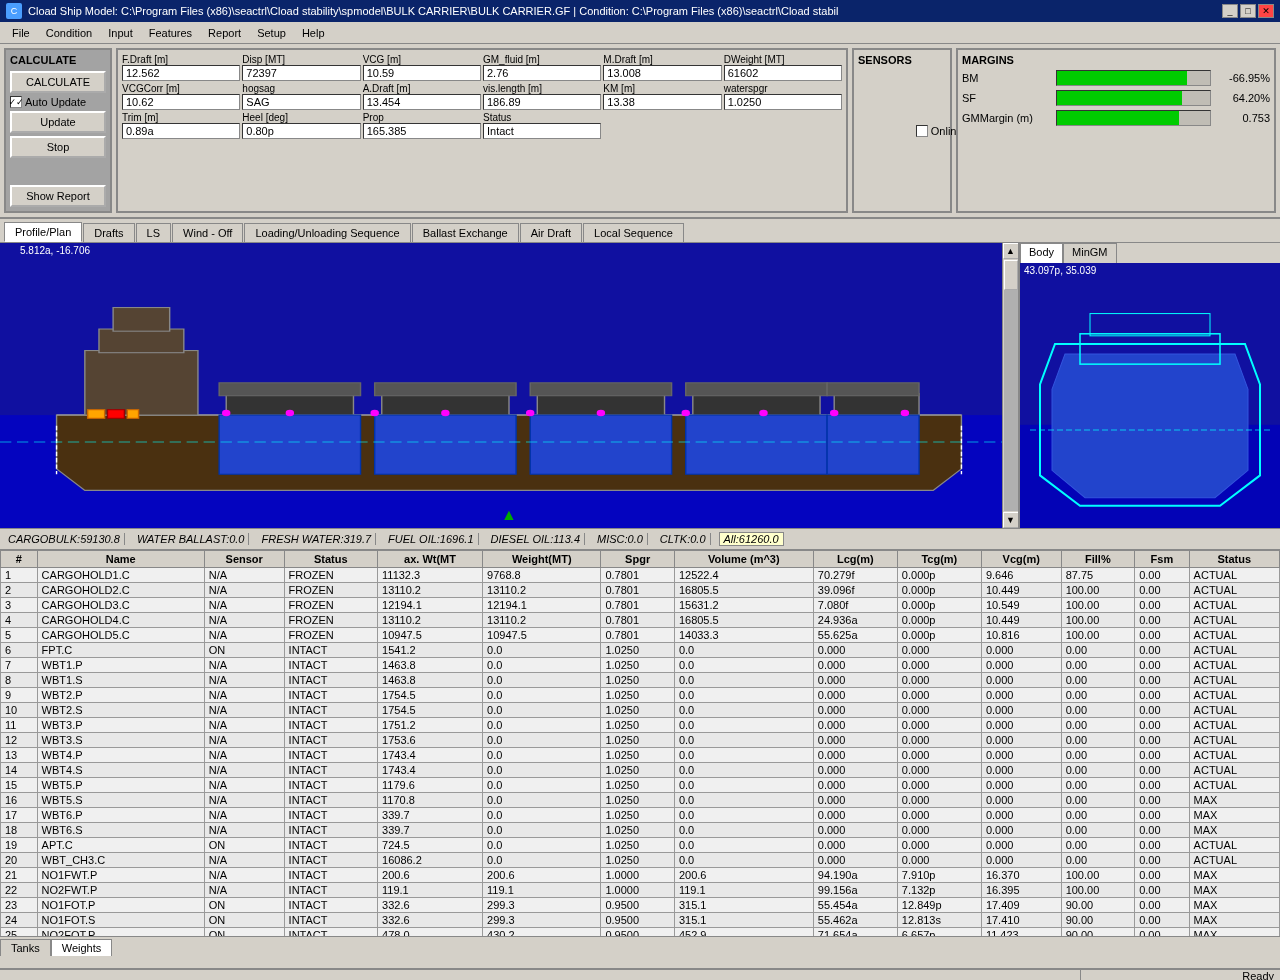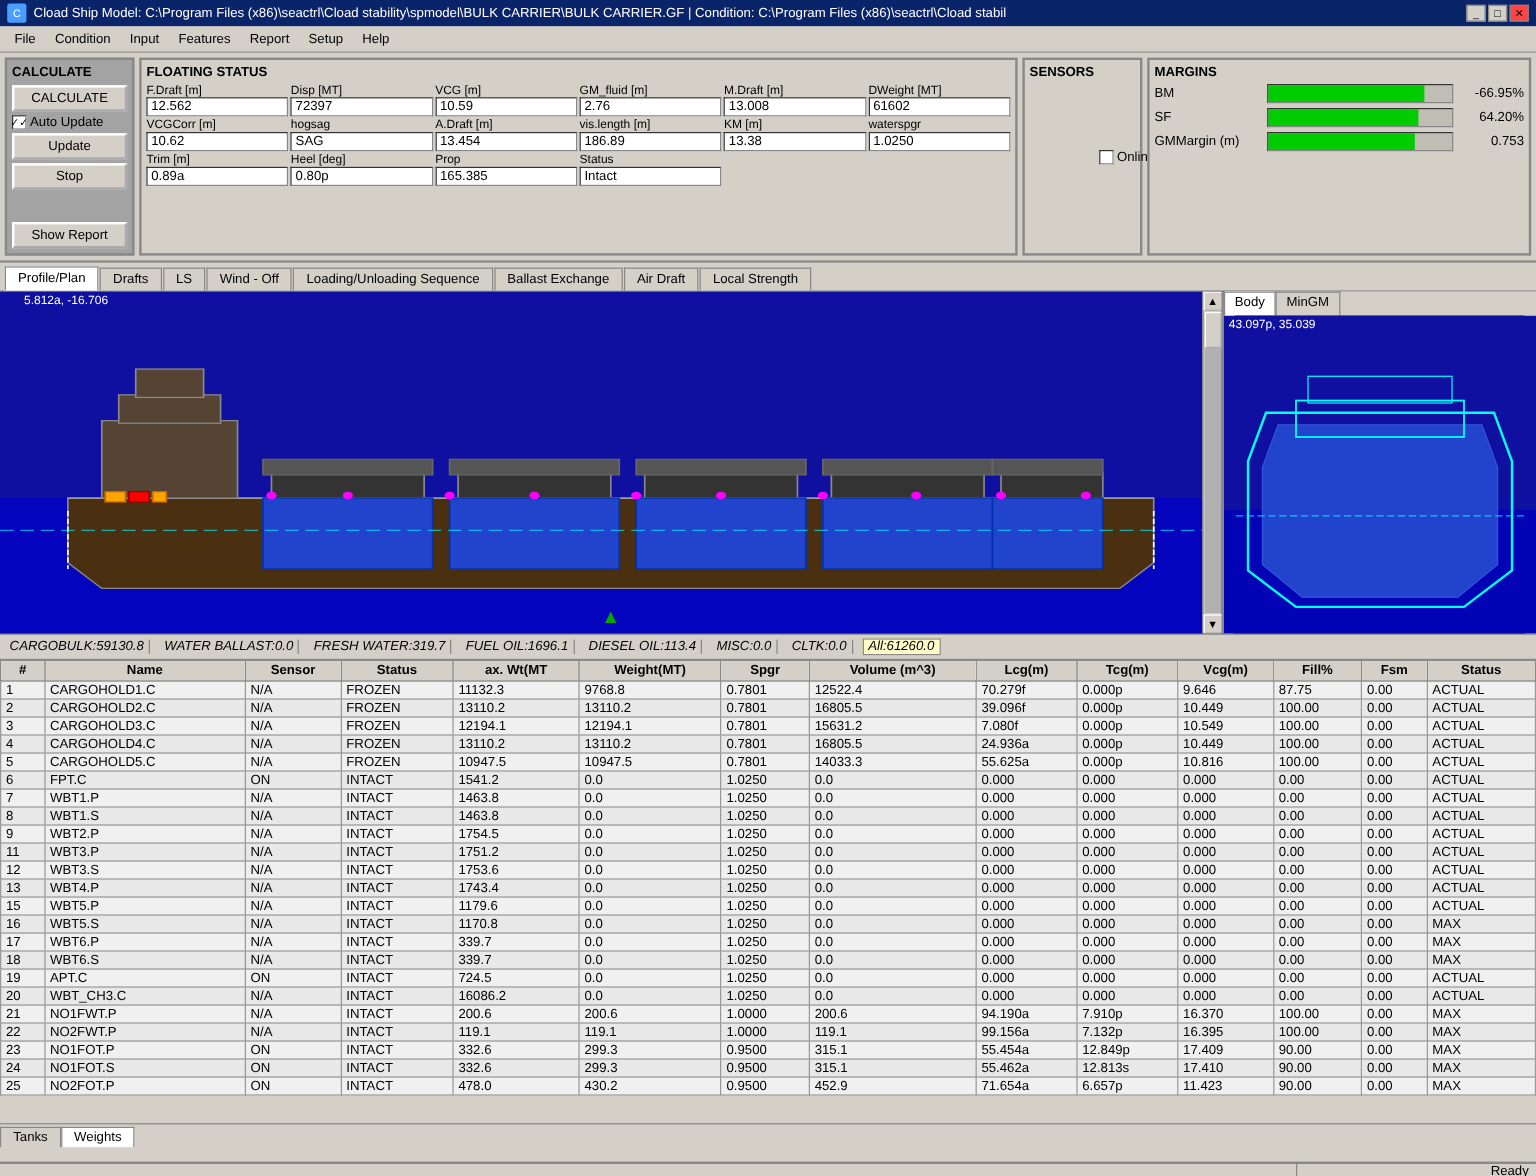--- a/index.html
+++ b/index.html
@@ -144,21 +144,20 @@
     <div class="checkbox-row">
       <div class="checkbox checked">✓</div>
       <span>Auto Update</span>
     </div>
     <button class="calc-btn">Update</button>
     <button class="calc-btn">Stop</button>
     <button class="show-report-btn">Show Report</button>
   </div>
 
   <div class="floating-section">
-    <div class="section-title">FLOATING STATUS</div>
     <div class="float-grid">
     <div class="float-field">
           <span class="field-label">F.Draft [m]</span>
           <span class="field-value">12.562</span>
         </div>
         <div class="float-field">
           <span class="field-label">Disp [MT]</span>
           <span class="field-value">72397</span>
         </div>
         <div class="float-field">
@@ -260,21 +259,21 @@
 </div>
 
 <div id="tabs-row">
 <div class="tab active">Profile/Plan</div>
     <div class="tab">Drafts</div>
     <div class="tab">LS</div>
     <div class="tab">Wind - Off</div>
     <div class="tab">Loading/Unloading Sequence</div>
     <div class="tab">Ballast Exchange</div>
     <div class="tab">Air Draft</div>
-    <div class="tab">Local Strength</div>
+    <div class="tab">Local Sequence</div>
   </div>
 
 <div id="main-area">
 
   <div id="ship-view">
     <div class="coord-display">5.812a, -16.706</div>
     
     <svg id="ship-canvas" viewBox="0 0 720 265" preserveAspectRatio="none">
 
       <rect width="720" height="265" fill="#1010a0"></rect>
@@ -340,21 +339,21 @@
     <div id="arrow-area">
       <span style="color: #00aa00; font-size: 16px;">▲</span>
     </div>
   </div>
 
   <div id="body-view-container" style="width:260px; display:flex; flex-direction:column;">
     <div class="body-tabs">
       <div class="body-tab active">Body</div>
       <div class="body-tab">MinGM</div>
     </div>
-    <div id="body-view" style="flex:1; position:relative;border-radius:11px;">
+    <div id="body-view" style="flex:1; position:relative;">
       <div class="coord-display">43.097p, 35.039</div>
       <svg width="100%" height="100%" viewBox="0 0 260 262" preserveAspectRatio="none">
         <rect width="260" height="262" fill="#1010a0"></rect>
 
         <rect x="0" y="160" width="260" height="102" fill="#0000bb" opacity="0.8"></rect>
 
         <polygon points="35,80 225,80 240,120 240,210 200,240 60,240 20,210 20,120" fill="none" stroke="cyan" stroke-width="2"></polygon>
 
         <polygon points="45,90 215,90 228,125 228,205 195,232 65,232 32,205 32,125" fill="#2244cc" stroke="#3355dd" stroke-width="1"></polygon>
 
@@ -540,20 +539,36 @@
               <td>1.0250</td>
               <td>0.0</td>
               <td>0.000</td>
               <td>0.000</td>
               <td>0.000</td>
               <td>0.00</td>
               <td>0.00</td>
               <td>ACTUAL</td>
             </tr>
             <tr>
+              <td>10</td>
+              <td>WBT2.S</td>
+              <td>N/A</td>
+              <td>INTACT</td>
+              <td>1754.5</td>
+              <td>0.0</td>
+              <td>1.0250</td>
+              <td>0.0</td>
+              <td>0.000</td>
+              <td>0.000</td>
+              <td>0.000</td>
+              <td>0.00</td>
+              <td>0.00</td>
+              <td>ACTUAL</td>
+            </tr>
+            <tr>
               <td>11</td>
               <td>WBT3.P</td>
               <td>N/A</td>
               <td>INTACT</td>
               <td>1751.2</td>
               <td>0.0</td>
               <td>1.0250</td>
               <td>0.0</td>
               <td>0.000</td>
               <td>0.000</td>
@@ -574,20 +589,36 @@
               <td>0.000</td>
               <td>0.000</td>
               <td>0.000</td>
               <td>0.00</td>
               <td>0.00</td>
               <td>ACTUAL</td>
             </tr>
             <tr>
               <td>13</td>
               <td>WBT4.P</td>
+              <td>N/A</td>
+              <td>INTACT</td>
+              <td>1743.4</td>
+              <td>0.0</td>
+              <td>1.0250</td>
+              <td>0.0</td>
+              <td>0.000</td>
+              <td>0.000</td>
+              <td>0.000</td>
+              <td>0.00</td>
+              <td>0.00</td>
+              <td>ACTUAL</td>
+            </tr>
+            <tr>
+              <td>14</td>
+              <td>WBT4.S</td>
               <td>N/A</td>
               <td>INTACT</td>
               <td>1743.4</td>
               <td>0.0</td>
               <td>1.0250</td>
               <td>0.0</td>
               <td>0.000</td>
               <td>0.000</td>
               <td>0.000</td>
               <td>0.00</td>

